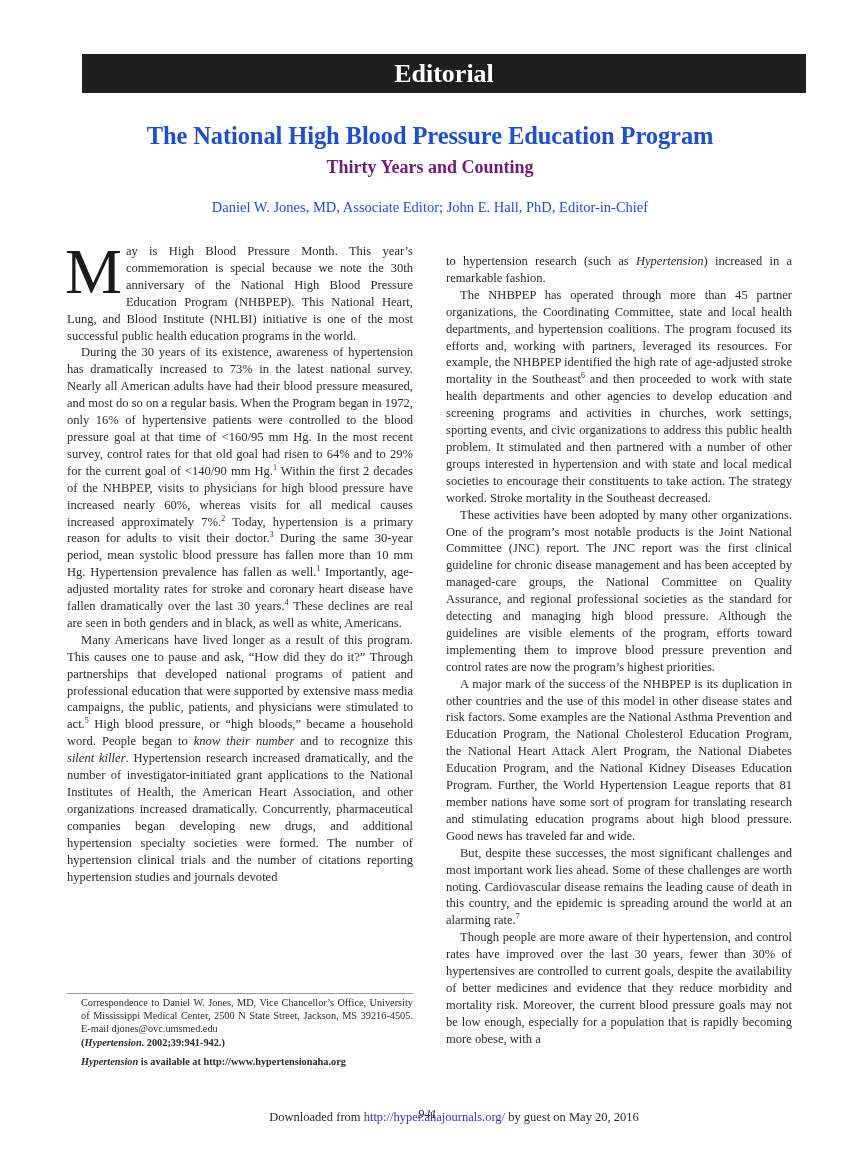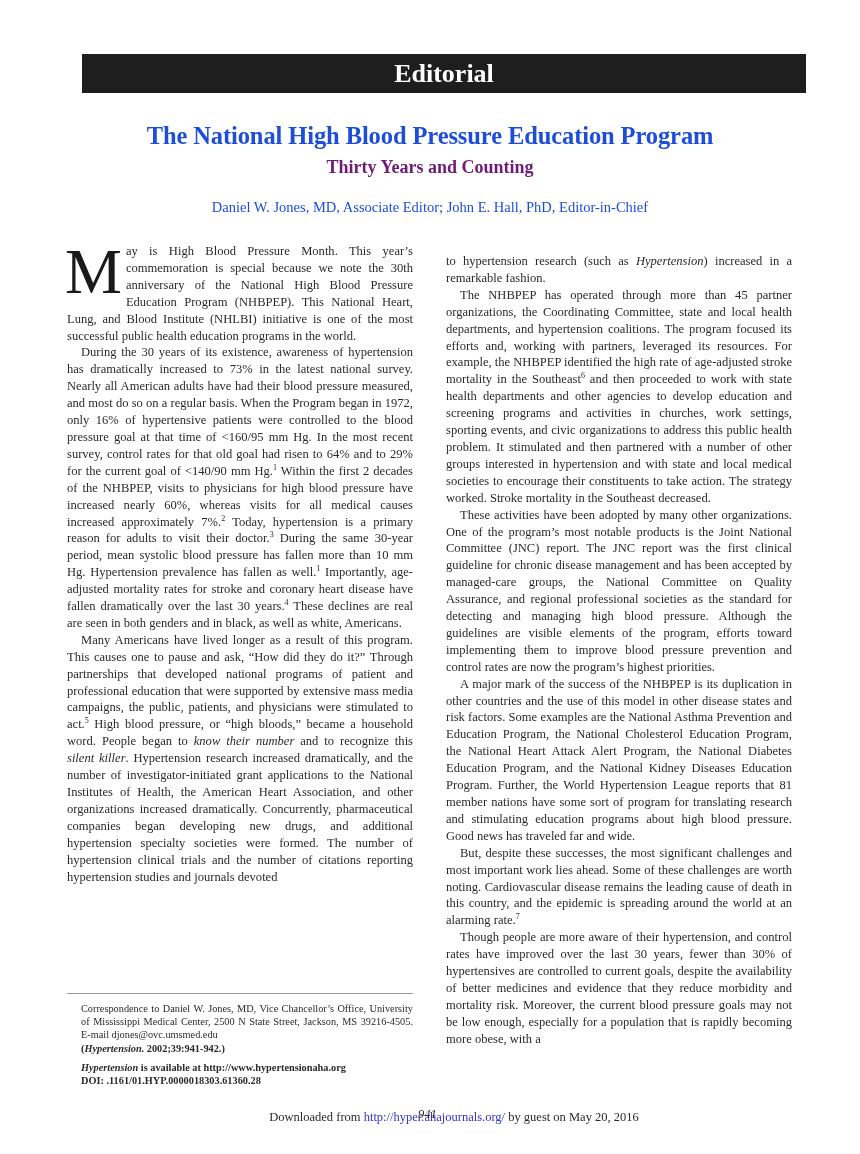--- a/index.html
+++ b/index.html
@@ -19,21 +19,21 @@
   .col.left { left: 67px; }
   .col.right { left: 446px; top: 253px; width: 346px; }
   .col p { margin: 0; text-indent: 14px; }
   .col p.first { text-indent: 0; }
   .col p.cont { text-indent: 0; }
   .dropcap { float: left; font-size: 64px; line-height: 50px; margin: 4px 4px -2px -2px;
              font-family: "Liberation Serif", serif; color: #1a1a1a; }
   sup { font-size: 8px; line-height: 0; vertical-align: 5px; }
   .footrule { position: absolute; left: 67px; top: 993px; width: 346px; height: 1px; background: #999; }
   .footnote { position: absolute; left: 67px; top: 996px; width: 346px; font-size: 10.3px; line-height: 13.2px;
-              color: #2a2a2a; text-align: justify; margin-top: 6px; }
+              color: #2a2a2a; text-align: justify; }
   .footnote p { margin: 0; }
   .footnote .ind { padding-left: 14px; }
   .footnote .gap { margin-top: 6px; }
   .download { position: absolute; left: 0; top: 1110px; width: 860px; text-align: center;
               font-size: 12.5px; color: #2a2a2a; margin-left: 24px; }
   .download a { color: #3333cc; text-decoration: none; }
   .pagenum { position: absolute; left: 418px; top: 1107px; font-style: italic; font-weight: normal;
              font-size: 12.5px; color: #2a2a2a; }
 </style>
 </head>
@@ -51,21 +51,20 @@
   </p>
   <p><span>During the 30 years of its existence, awareness of hyper­tension has dramatically increased to 73% in the latest national survey. Nearly all American adults have had their blood pressure measured, and most do so on a regular basis. When the Program began in 1972, only 16% of hypertensive patients were controlled to the blood pressure goal at that time of &lt;160/95 mm Hg. In the most recent survey, control rates for that old goal had risen to 64% and to 29% for the current goal of &lt;140/90 mm Hg.</span><sup>1</sup><span> Within the first 2 decades of the NHBPEP, visits to physicians for high blood pressure have increased nearly 60%, whereas visits for all medical causes increased approximately 7%.</span><sup>2</sup><span> Today, hypertension is a primary reason for adults to visit their doctor.</span><sup>3</sup><span> During the same 30-year period, mean systolic blood pressure has fallen more than 10 mm Hg. Hypertension prevalence has fallen as well.</span><sup>1</sup><span> Importantly, age-adjusted mortality rates for stroke and coronary heart disease have fallen dramatically over the last 30 years.</span><sup>4</sup><span> These declines are real are seen in both genders and in black, as well as white, Americans.</span></p>
   <p><span>Many Americans have lived longer as a result of this program. This causes one to pause and ask, “How did they do it?” Through partnerships that developed national programs of patient and professional education that were supported by extensive mass media campaigns, the public, patients, and physicians were stimulated to act.</span><sup>5</sup><span> High blood pressure, or “high bloods,” became a household word. People began to </span><em>know their number</em><span> and to recognize this </span><em>silent killer</em><span>. Hyper­tension research increased dramatically, and the number of investigator-initiated grant applications to the National Insti­tutes of Health, the American Heart Association, and other organizations increased dramatically. Concurrently, pharma­ceutical companies began developing new drugs, and addi­tional hypertension specialty societies were formed. The number of hypertension clinical trials and the number of citations reporting hypertension studies and journals devoted</span></p>
 </div>
 
 <div class="footrule"></div>
 <div class="footnote">
   <p class="ind" style="text-indent:0;"><span>Correspondence to Daniel W. Jones, MD, Vice Chancellor’s Office, University of Mississippi Medical Center, 2500 N State Street, Jackson, MS 39216-4505. E-mail djones@ovc.umsmed.edu</span></p>
   <p class="ind" style="font-weight:bold;"><span>(</span><em>Hypertension.</em><span> 2002;39:941-942.)</span></p>
   <p class="ind gap" style="font-weight:bold;"><em>Hypertension</em><span> is available at http://www.hypertensionaha.org</span></p>
-  <p class="ind" style="font-weight:bold;">DOI: .1161/01.HYP.0000018303.61360.28</p>
 </div>
 
 <div class="col right">
   <p class="cont"><span>to hypertension research (such as </span><em>Hypertension</em><span>) increased in a remarkable fashion.</span></p>
   <p><span>The NHBPEP has operated through more than 45 partner organizations, the Coordinating Committee, state and local health departments, and hypertension coalitions. The program focused its efforts and, working with partners, leveraged its resources. For example, the NHBPEP identified the high rate of age-adjusted stroke mortality in the Southeast</span><sup>6</sup><span> and then proceeded to work with state health departments and other agencies to develop education and screening programs and activities in churches, work settings, sporting events, and civic organizations to address this public health problem. It stimulated and then partnered with a number of other groups interested in hypertension and with state and local medical societies to encourage their constituents to take action. The strategy worked. Stroke mortality in the Southeast decreased.</span></p>
   <p>These activities have been adopted by many other organi­zations. One of the program’s most notable products is the Joint National Committee (JNC) report. The JNC report was the first clinical guideline for chronic disease management and has been accepted by managed-care groups, the National Committee on Quality Assurance, and regional professional societies as the standard for detecting and managing high blood pressure. Although the guidelines are visible elements of the program, efforts toward implementing them to improve blood pressure prevention and control rates are now the program’s highest priorities.</p>
   <p>A major mark of the success of the NHBPEP is its duplication in other countries and the use of this model in other disease states and risk factors. Some examples are the National Asthma Prevention and Education Program, the National Cholesterol Education Program, the National Heart Attack Alert Program, the National Diabetes Education Pro­gram, and the National Kidney Diseases Education Program. Further, the World Hypertension League reports that 81 member nations have some sort of program for translating research and stimulating education programs about high blood pressure. Good news has traveled far and wide.</p>
   <p><span>But, despite these successes, the most significant chal­lenges and most important work lies ahead. Some of these challenges are worth noting. Cardiovascular disease remains the leading cause of death in this country, and the epidemic is spreading around the world at an alarming rate.</span><sup>7</sup></p>
   <p>Though people are more aware of their hypertension, and control rates have improved over the last 30 years, fewer than 30% of hypertensives are controlled to current goals, despite the availability of better medicines and evidence that they reduce morbidity and mortality risk. Moreover, the current blood pressure goals may not be low enough, especially for a population that is rapidly becoming more obese, with a</p>
 </div>

